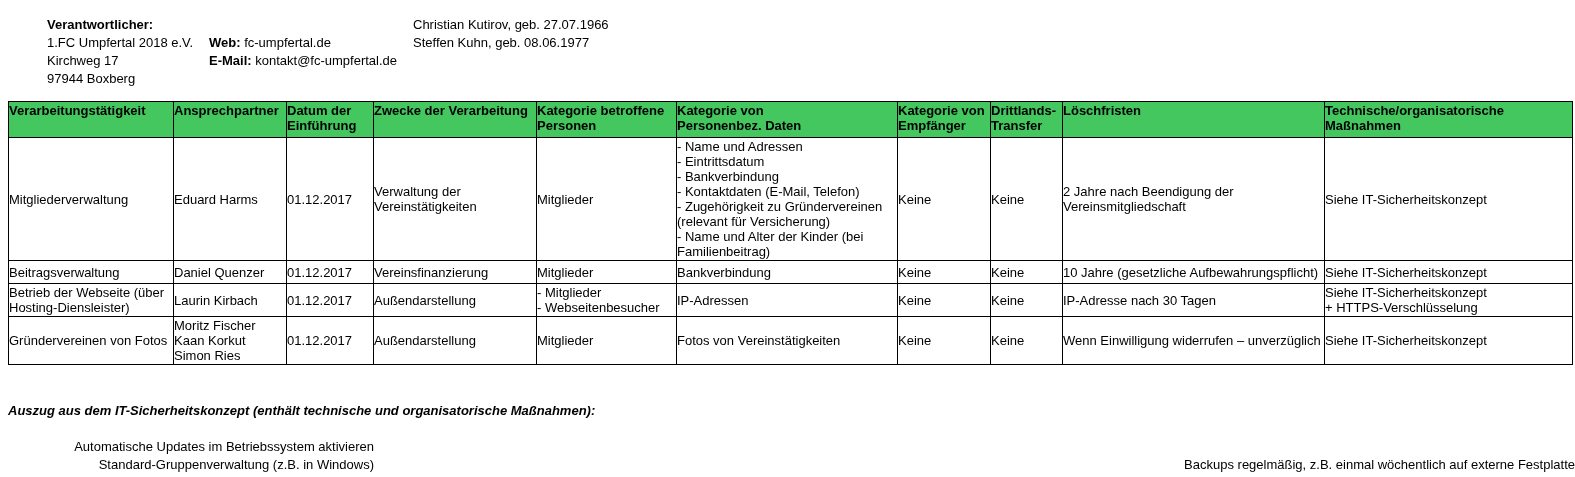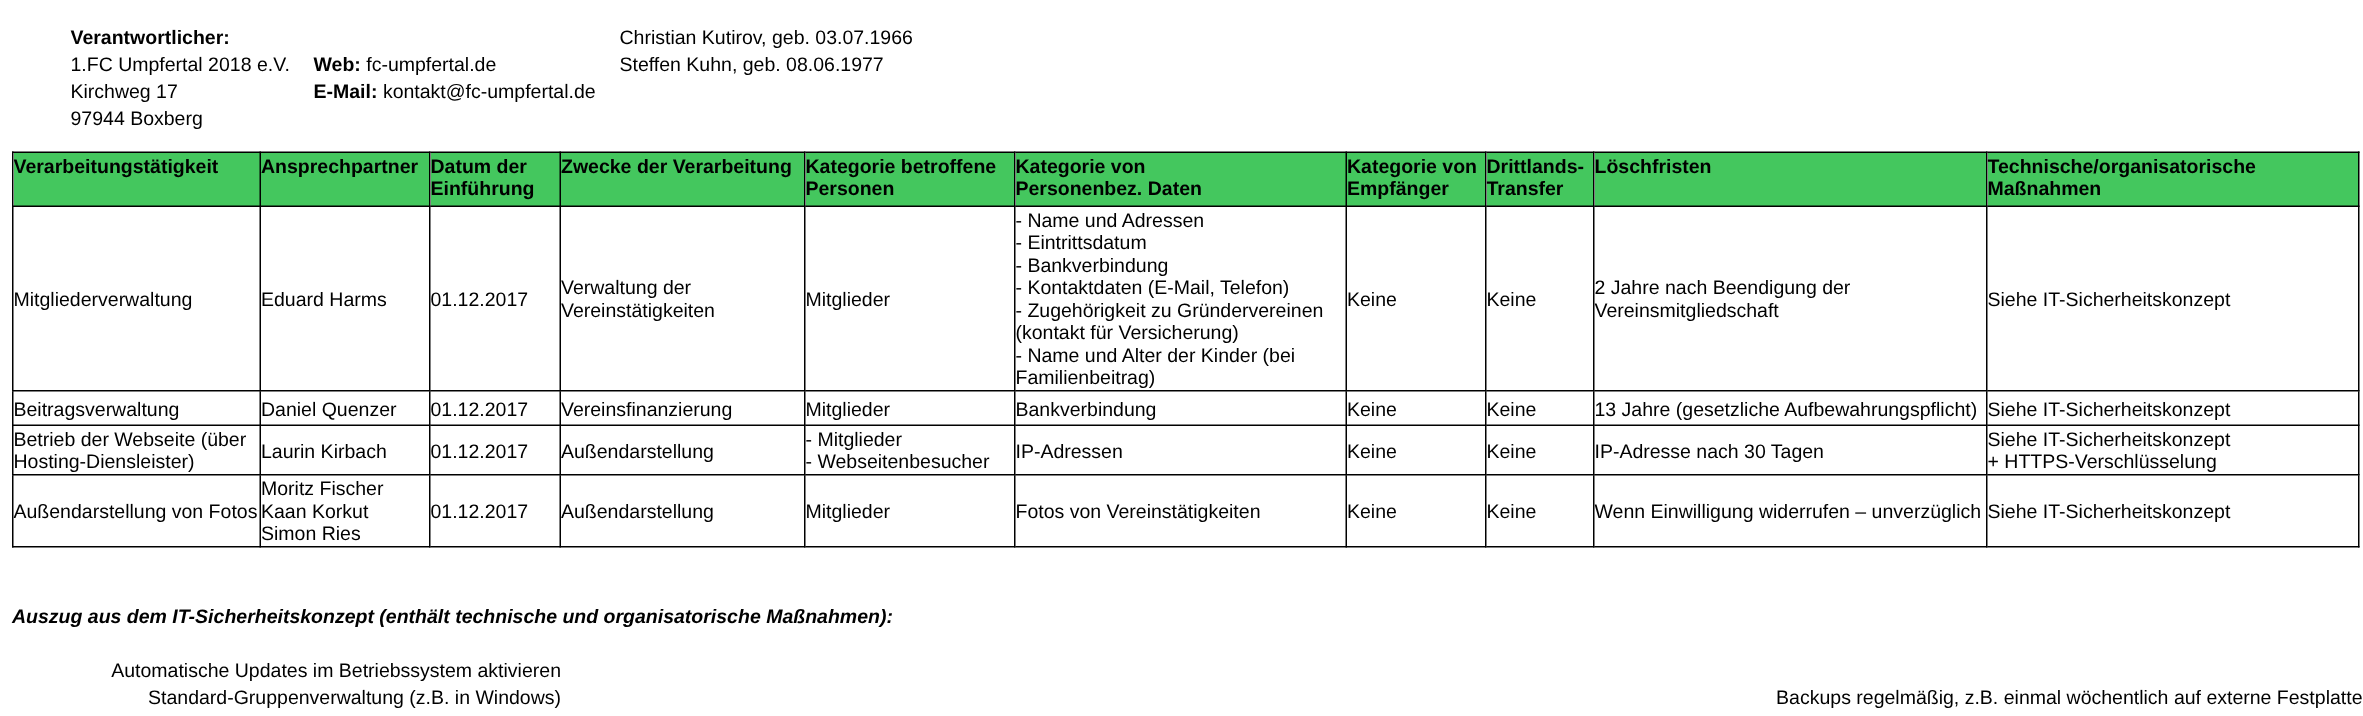--- a/index.html
+++ b/index.html
@@ -87,21 +87,21 @@
       <div>1.FC Umpfertal 2018 e.V.</div>
       <div>Kirchweg 17</div>
       <div>97944 Boxberg</div>
     </div>
     <div class="col-b">
       <div class="pad-row"></div>
       <div><span class="bold">Web:</span> <span>fc-umpfertal.de</span></div>
       <div><span class="bold">E-Mail:</span> <span>kontakt@fc-umpfertal.de</span></div>
     </div>
     <div class="col-c">
-      <div>Christian Kutirov, geb. 03.07.1966</div>
+      <div>Christian Kutirov, geb. 27.07.1966</div>
       <div>Steffen Kuhn, geb. 08.06.1977</div>
     </div>
   </div>
 
   <table class="proc">
     <colgroup>
       <col style="width:165px">
         <col style="width:113px">
         <col style="width:87px">
         <col style="width:163px">
@@ -137,57 +137,57 @@
         <td>Mitgliederverwaltung</td>
         <td>Eduard Harms</td>
         <td>01.12.2017</td>
         <td>Verwaltung der
 Vereinstätigkeiten</td>
         <td>Mitglieder</td>
         <td>- Name und Adressen
 - Eintrittsdatum
 - Bankverbindung
 - Kontaktdaten (E-Mail, Telefon)
-- Zugehörigkeit zu Gründervereinen (kontakt für Versicherung)
+- Zugehörigkeit zu Gründervereinen (relevant für Versicherung)
 - Name und Alter der Kinder (bei Familienbeitrag)</td>
         <td>Keine</td>
         <td>Keine</td>
         <td>2 Jahre nach Beendigung der
 Vereinsmitgliedschaft</td>
         <td>Siehe IT-Sicherheitskonzept</td>
       </tr>
       <tr>
         <td>Beitragsverwaltung</td>
         <td>Daniel Quenzer</td>
         <td>01.12.2017</td>
         <td>Vereinsfinanzierung</td>
         <td>Mitglieder</td>
         <td>Bankverbindung</td>
         <td>Keine</td>
         <td>Keine</td>
-        <td>13 Jahre (gesetzliche Aufbewahrungspflicht)</td>
+        <td>10 Jahre (gesetzliche Aufbewahrungspflicht)</td>
         <td>Siehe IT-Sicherheitskonzept</td>
       </tr>
       <tr>
         <td>Betrieb der Webseite (über
 Hosting-Diensleister)</td>
         <td>Laurin Kirbach</td>
         <td>01.12.2017</td>
         <td>Außendarstellung</td>
         <td>- Mitglieder
 - Webseitenbesucher</td>
         <td>IP-Adressen</td>
         <td>Keine</td>
         <td>Keine</td>
         <td>IP-Adresse nach 30 Tagen</td>
         <td>Siehe IT-Sicherheitskonzept
 + HTTPS-Verschlüsselung</td>
       </tr>
       <tr>
-        <td>Außendarstellung von Fotos</td>
+        <td>Gründervereinen von Fotos</td>
         <td>Moritz Fischer
 Kaan Korkut
 Simon Ries</td>
         <td>01.12.2017</td>
         <td>Außendarstellung</td>
         <td>Mitglieder</td>
         <td>Fotos von Vereinstätigkeiten</td>
         <td>Keine</td>
         <td>Keine</td>
         <td>Wenn Einwilligung widerrufen – unverzüglich</td>

